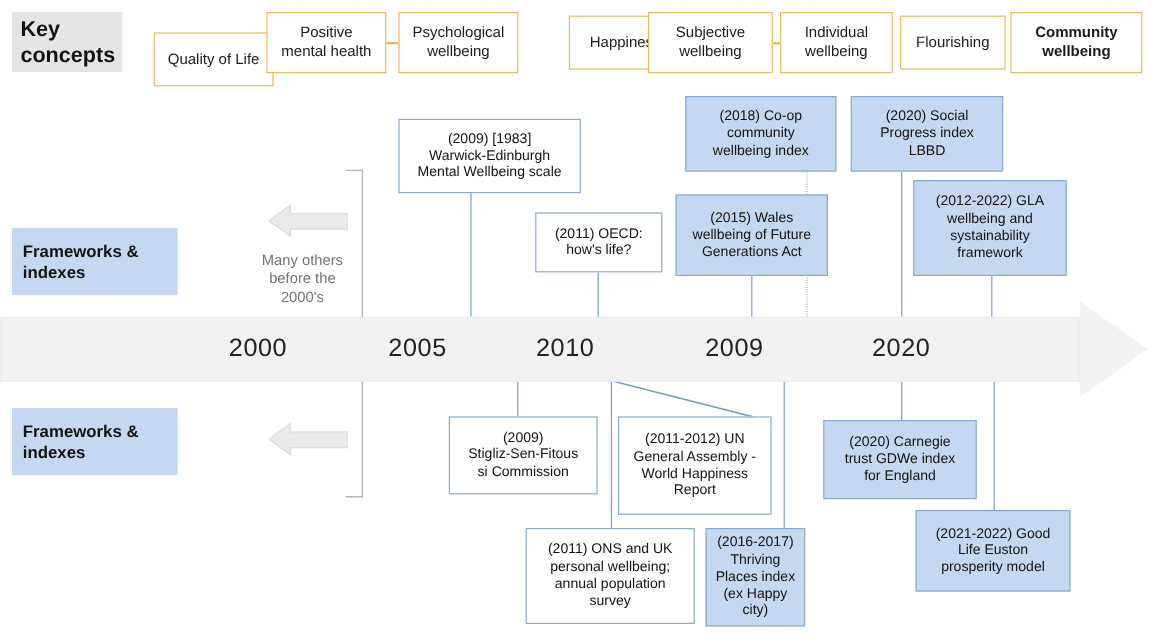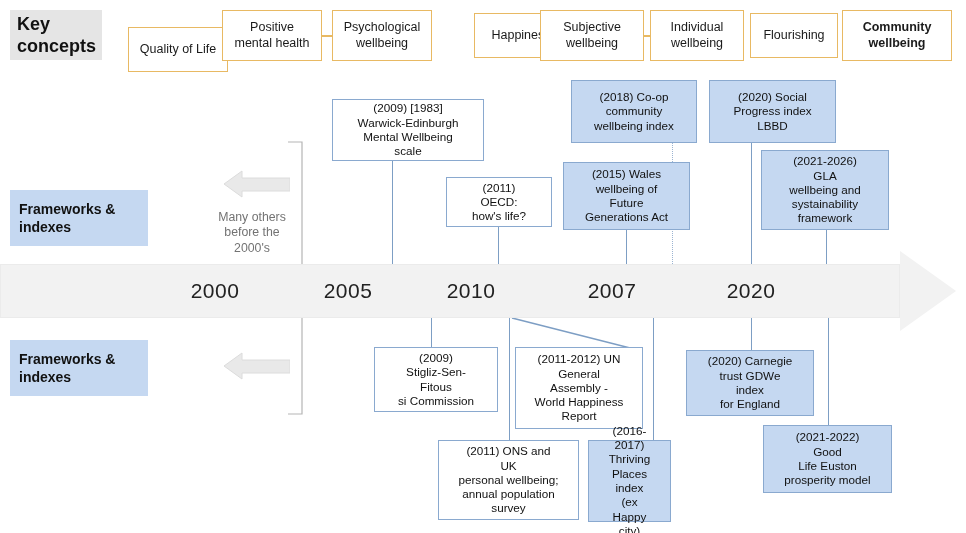--- a/index.html
+++ b/index.html
@@ -84,21 +84,21 @@
     color:#222;
     text-align:center;
     letter-spacing:.5px;
   }
 
   
   .ev{
     border:1.3px solid #8aa9cf;
     font-size:11.7px;
     color:#111;
-    padding:3px 18px;
+    padding:3px 5px;
   }
   .ev.white{background:#ffffff;}
   .ev.blue{background:#c5d8f1;}
 
   
   .conn{
     position:absolute;
     background:#7d9ec4;
     width:1.4px;
   }
@@ -191,40 +191,40 @@
   <svg class="conn-diag" style="left:508px;top:314px;" width="140" height="40" viewBox="0 0 140 40">
     <line x1="4" y1="4" x2="130" y2="36" stroke="#7d9ec4" stroke-width="1.3"></line>
   </svg>
 
   <div class="tl-bar" style="left:0px;top:264px;width:900px;height:54px;"></div>
   <div class="tl-head" style="left:900px;top:251px;"></div>
   <div id="tl-years">
       <div class="tl-year" style="left:180px;top:279px;width:70px;">2000</div>
       <div class="tl-year" style="left:313px;top:279px;width:70px;">2005</div>
       <div class="tl-year" style="left:436px;top:279px;width:70px;">2010</div>
-      <div class="tl-year" style="left:577px;top:279px;width:70px;">2007</div>
+      <div class="tl-year" style="left:577px;top:279px;width:70px;">2009</div>
       <div class="tl-year" style="left:716px;top:279px;width:70px;">2020</div>
     </div>
 
   <div id="events-above">
       <div class="node ev white" style="left:332px;top:99px;width:152px;height:62px;">(2009) [1983]
 Warwick-Edinburgh
 Mental Wellbeing scale</div>
       <div class="node ev white" style="left:446px;top:177px;width:106px;height:50px;">(2011) OECD:
 how's life?</div>
       <div class="node ev blue" style="left:571px;top:80px;width:126px;height:63px;">(2018) Co-op
 community
 wellbeing index</div>
       <div class="node ev blue" style="left:563px;top:162px;width:127px;height:68px;">(2015) Wales
 wellbeing of Future
 Generations Act</div>
       <div class="node ev blue" style="left:709px;top:80px;width:127px;height:63px;">(2020) Social
 Progress index
 LBBD</div>
-      <div class="node ev blue" style="left:761px;top:150px;width:128px;height:80px;">(2021-2026) GLA
+      <div class="node ev blue" style="left:761px;top:150px;width:128px;height:80px;">(2012-2022) GLA
 wellbeing and
 systainability
 framework</div>
     </div>
   <div id="events-below">
       <div class="node ev white" style="left:374px;top:347px;width:124px;height:65px;">(2009)
 Stigliz-Sen-Fitous
 si Commission</div>
       <div class="node ev white" style="left:515px;top:347px;width:128px;height:82px;">(2011-2012) UN
 General Assembly -

